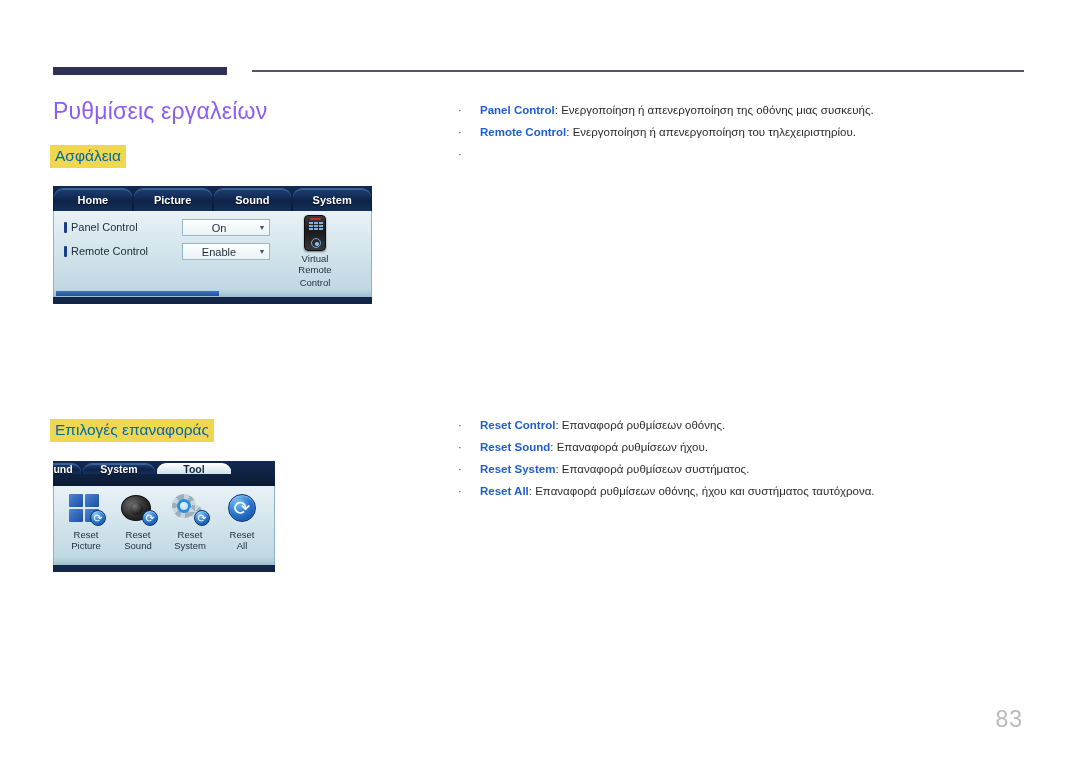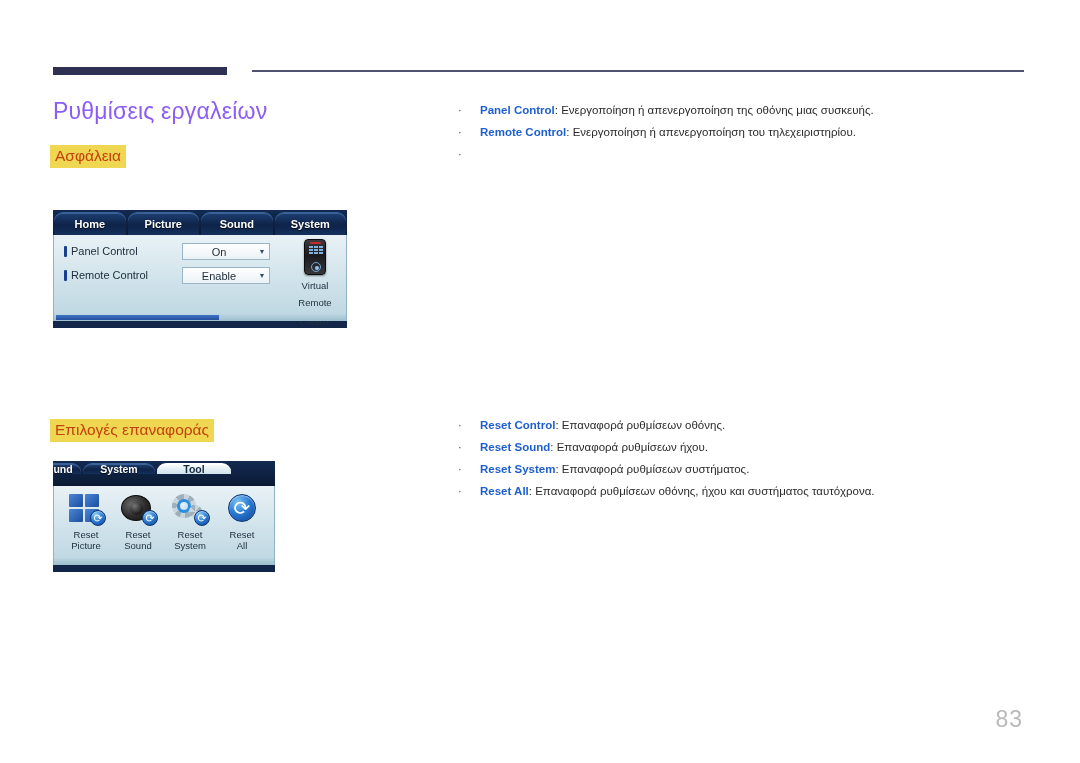--- a/index.html
+++ b/index.html
@@ -22,21 +22,21 @@
   }
 
   
   .page-title {
     position: absolute; left: 53px; top: 98px;
     font-size: 23px; color: #8b5cf6; font-weight: 400;
     letter-spacing: .2px;
   }
   .sec-head {
     position: absolute;
-    font-size: 15.5px; color: #c2410c; font-weight: 400;
+    font-size: 15.5px; color: #0369a1; font-weight: 400;
     background: #f0d752; padding: 2px 5px 3px 5px;
     line-height: 1.15;
   }
   .sec-head.s1 { left: 50px; top: 145px; }
   .sec-head.s2 { left: 50px; top: 419px; }
 
   
   .blist { position: absolute; }
   .blist.b1 { left: 458px; top: 100px; width: 560px; }
   .blist.b2 { left: 458px; top: 415px; width: 560px; }
@@ -51,24 +51,23 @@
 
   
   .pagenum {
     position: absolute; right: 57px; bottom: 30px;
     font-size: 23px; color: #b9b9b9; letter-spacing: 1px;
   }
 
   
   .shot1 {
     position: absolute; left: 53px; top: 186px;
-    width: 294px; height: 118px;
+    width: 319px; height: 118px;
     background: linear-gradient(180deg,#0d1c3a 0%,#12264a 100%);
     overflow: hidden;
-    margin-top: 24px;
   }
   .tabbar {
     position: relative; height: 25px; width: 100%;
     background: linear-gradient(180deg,#122a52 0%,#0b1a33 100%);
     display: flex;
   }
   .tab {
     position: relative; flex: 1;
     display: flex; align-items: center; justify-content: center;
     font-size: 11px; font-weight: bold; color: #ffffff;
@@ -107,21 +106,21 @@
     width: 22px; height: 36px; margin: 0 auto;
     background: linear-gradient(180deg,#3b3b3f 0%,#1b1b1e 45%,#37373b 100%);
     border-radius: 4px; border: 1px solid #0c0c0e;
     position: relative; box-shadow: 0 1px 2px rgba(0,0,0,.45);
   }
   .rled { position: absolute; left: 5px; top: 2px; width: 11px; height: 2px; background: #c22c2c; border-radius: 1px; }
   .rgrid { position: absolute; left: 4px; top: 6px; width: 14px; display: flex; flex-wrap: wrap; gap: 1px; }
   .rgrid i { width: 4px; height: 2px; background: #7fb2e0; display: block; }
   .rpad { position: absolute; left: 6px; top: 22px; width: 10px; height: 10px; border: 1px solid #6fa5d8; border-radius: 50%; }
   .rpad::after { content:''; position:absolute; left:3px; top:3px; width:4px; height:4px; background:#8ec4f0; border-radius:50%; }
-  .vrclabel { font-size: 9.5px; color: #21323f; line-height: 17px; margin-top: 2px; }
+  .vrclabel { font-size: 9.5px; color: #21323f; line-height: 11px; margin-top: 2px; }
   .scrollstrip {
     position: absolute; left: 0; bottom: 0; width: 100%; height: 7px;
     background: linear-gradient(180deg,#bcd6e1 0%,#9dbecd 100%);
   }
   .scrollfill {
     position: absolute; left: 2px; bottom: 1px; width: 163px; height: 5px;
     background: linear-gradient(180deg,#3f74c6 0%,#24509c 100%);
   }
 
   

